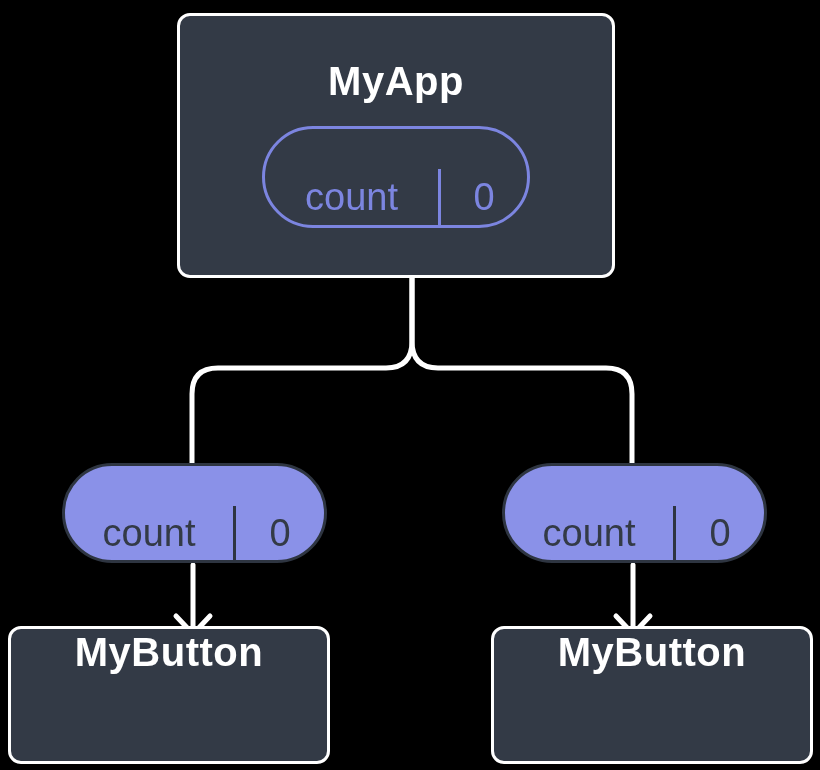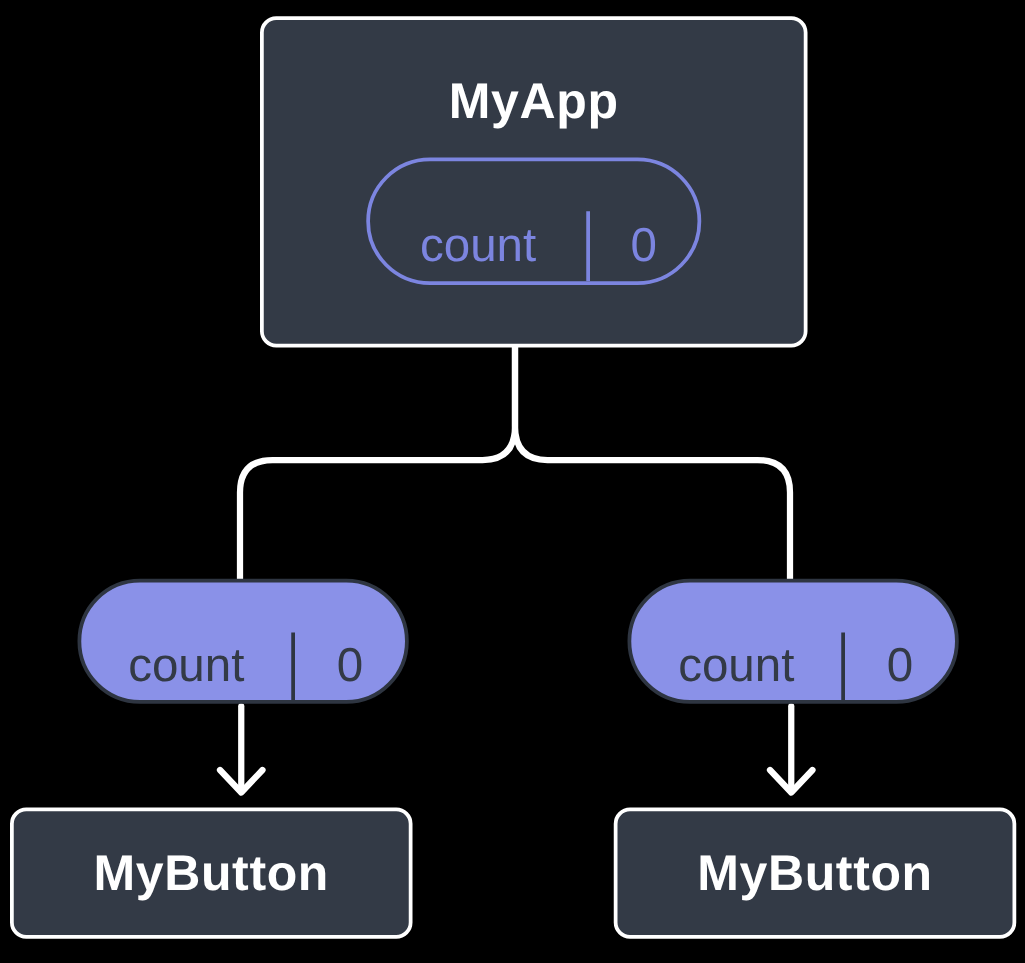--- a/index.html
+++ b/index.html
@@ -25,24 +25,24 @@
   }
   .node-title {
     color: #ffffff;
     font-size: 40px;
     font-weight: 700;
     letter-spacing: 0.5px;
     line-height: 1.15;
     white-space: nowrap;
   }
 
-  #app-card { left: 208px; top: 13px; width: 438px; height: 265px; }
+  #app-card { left: 177px; top: 13px; width: 438px; height: 265px; }
   #app-card .node-title { margin-top: 42px; }
 
-  .button-card { top: 646px; width: 322px; height: 105px; justify-content: center; }
+  .button-card { top: 626px; width: 322px; height: 138px; }
   #button-card-left  { left: 8px; }
   #button-card-right { left: 491px; }
 
   
   .pill {
     box-sizing: border-box;
     display: flex;
     align-items: stretch;
     overflow: hidden;
   }

